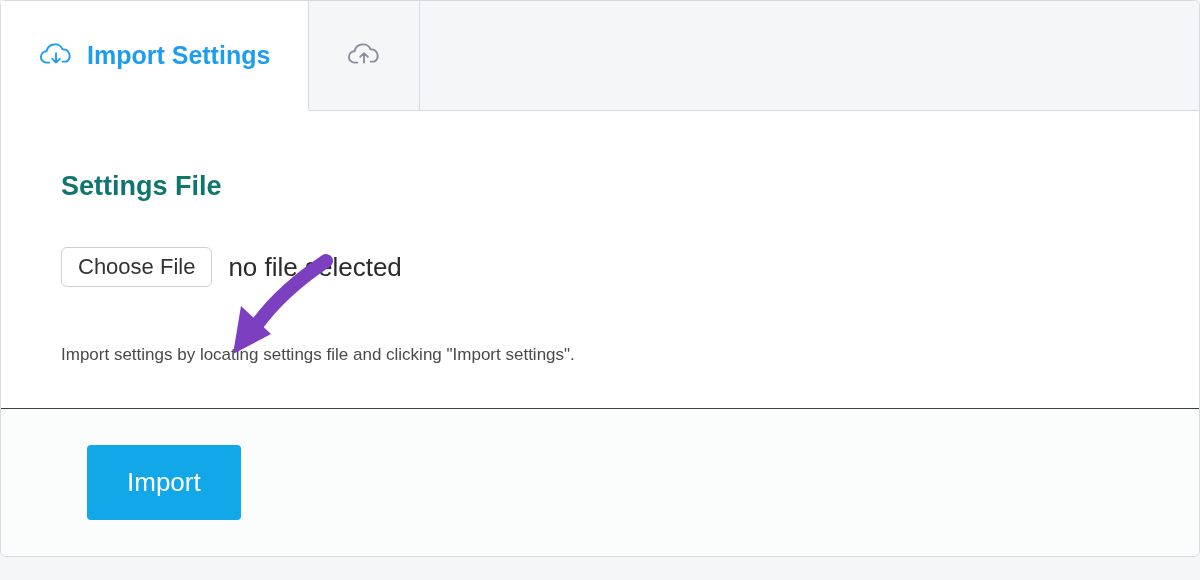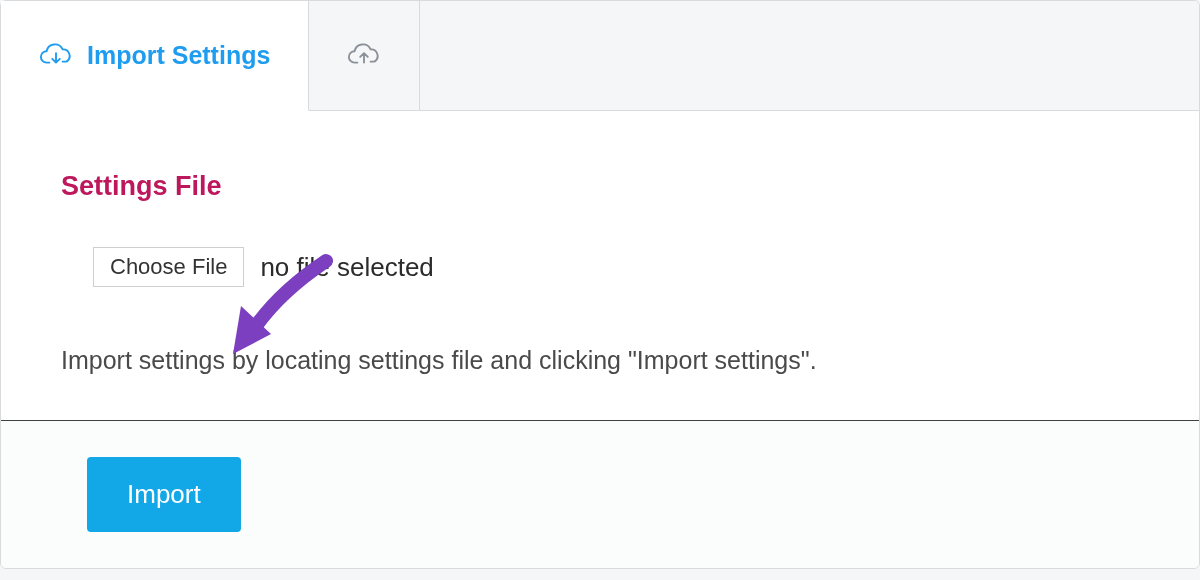--- a/index.html
+++ b/index.html
@@ -62,46 +62,45 @@
       fill: none;
       stroke-width: 2;
     }
     .content {
       padding: 60px 60px 40px 60px;
       position: relative;
     }
     .section-title {
       font-size: 27px;
       font-weight: 700;
-      color: #be185d;
+      color: #0f766e;
       margin-bottom: 45px;
     }
     .file-row {
       display: flex;
       align-items: center;
       gap: 16px;
       margin-bottom: 55px;
     }
     .choose-btn {
       font-size: 22px;
       color: #333;
       background: #ffffff;
       border: 1px solid #cfcfcf;
-      border-radius: 0;
+      border-radius: 6px;
       padding: 6px 16px;
       cursor: pointer;
       font-family: inherit;
-      margin-left: 32px;
     }
     .file-status {
       font-size: 26px;
       color: #2b2b2b;
     }
     .help-text {
-      font-size: 25px;
+      font-size: 17px;
       color: #4a4a4a;
       line-height: 1.5;
     }
     .footer {
       border-top: 1px solid #404040;
       background: #fbfcfc;
       padding: 36px 86px;
       border-bottom-left-radius: 6px;
       border-bottom-right-radius: 6px;
     }

